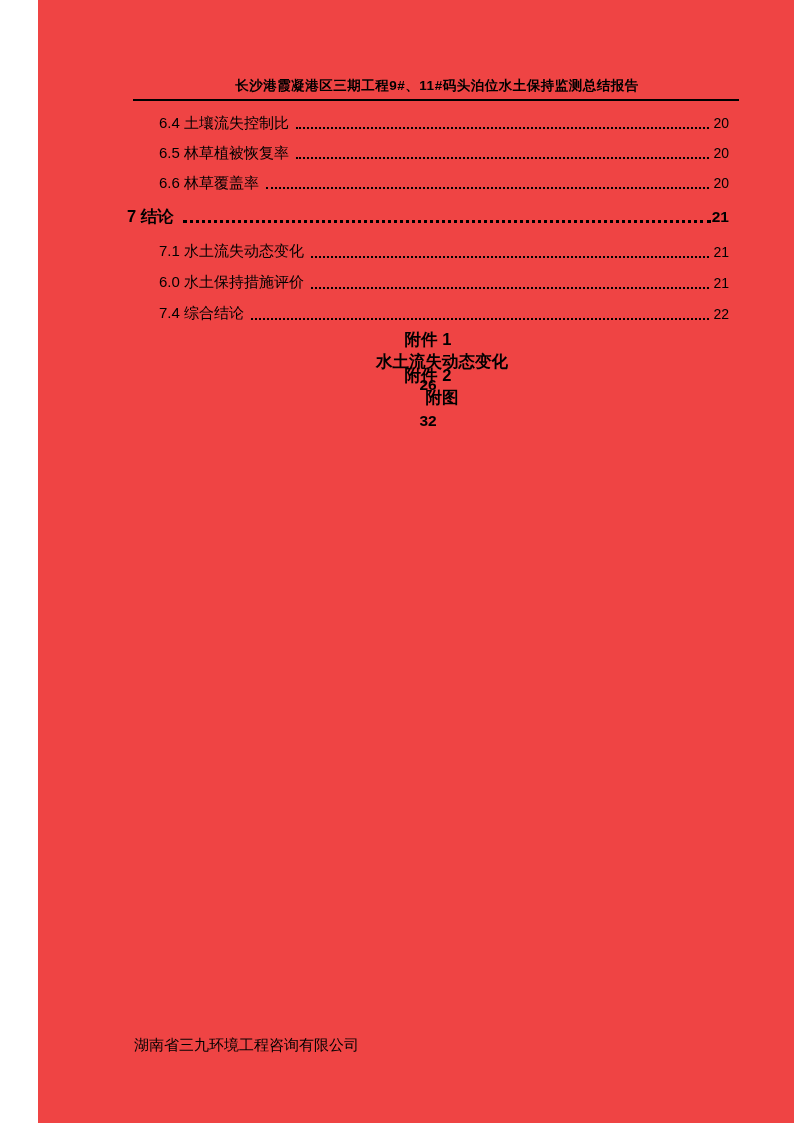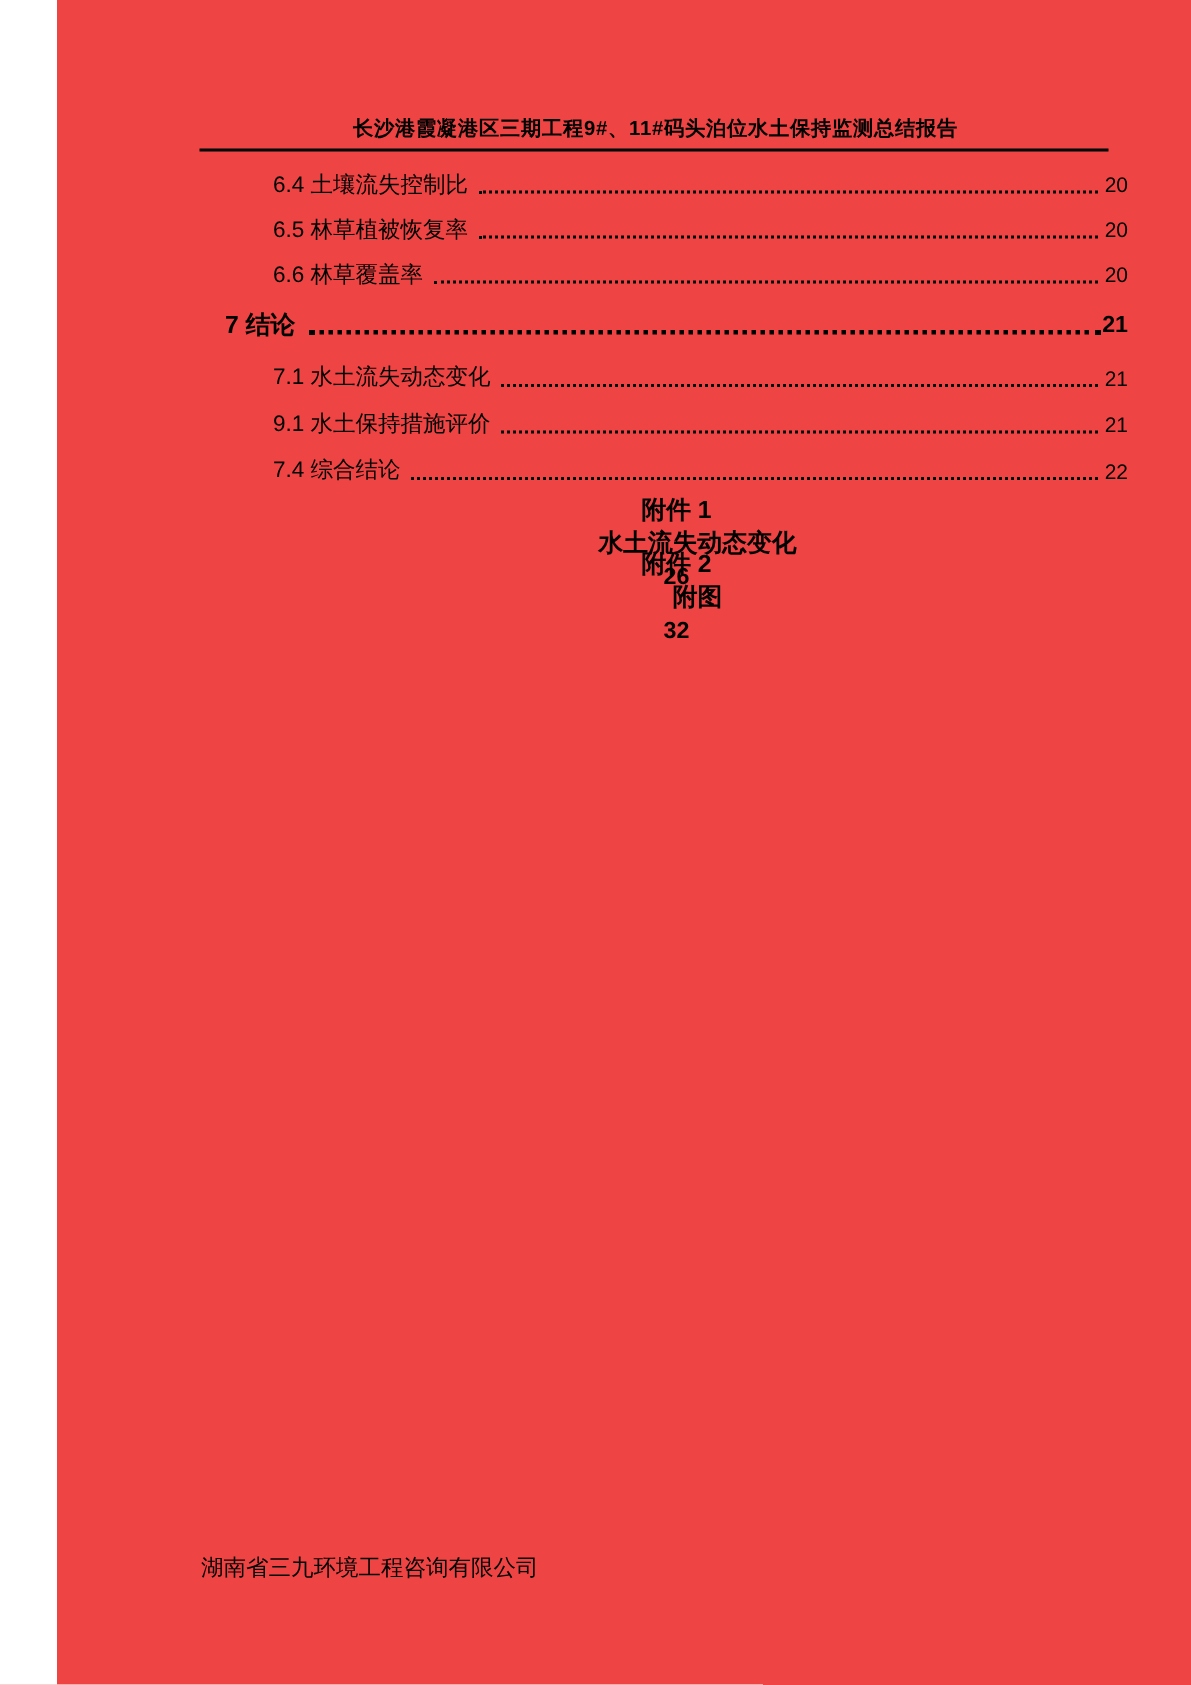--- a/index.html
+++ b/index.html
@@ -36,21 +36,21 @@
     left: 95px;
     width: 606px;
     height: 2px;
     background: #000000;
   }
 
   
   .toc {
     position: absolute;
     top: 108px;
-    left: 112px;
+    left: 89px;
     width: 602px;
   }
   .toc-row {
     display: flex;
     align-items: center;
     white-space: nowrap;
   }
   .toc-row.sub {
     height: 30px;
     font-size: 15px;
@@ -159,21 +159,21 @@
       <span class="toc-dots"></span>
       <span class="toc-page">21</span>
     </div>
       <div class="toc-row sub">
       <span class="toc-label">7.1 水土流失动态变化</span>
 
       <span class="toc-dots"></span>
       <span class="toc-page">21</span>
     </div>
       <div class="toc-row sub">
-      <span class="toc-label">9.1 水土保持措施评价</span>
+      <span class="toc-label">6.0 水土保持措施评价</span>
 
       <span class="toc-dots"></span>
       <span class="toc-page">21</span>
     </div>
       <div class="toc-row sub">
       <span class="toc-label">7.4 综合结论</span>
 
       <span class="toc-dots"></span>
       <span class="toc-page">22</span>
     </div>

